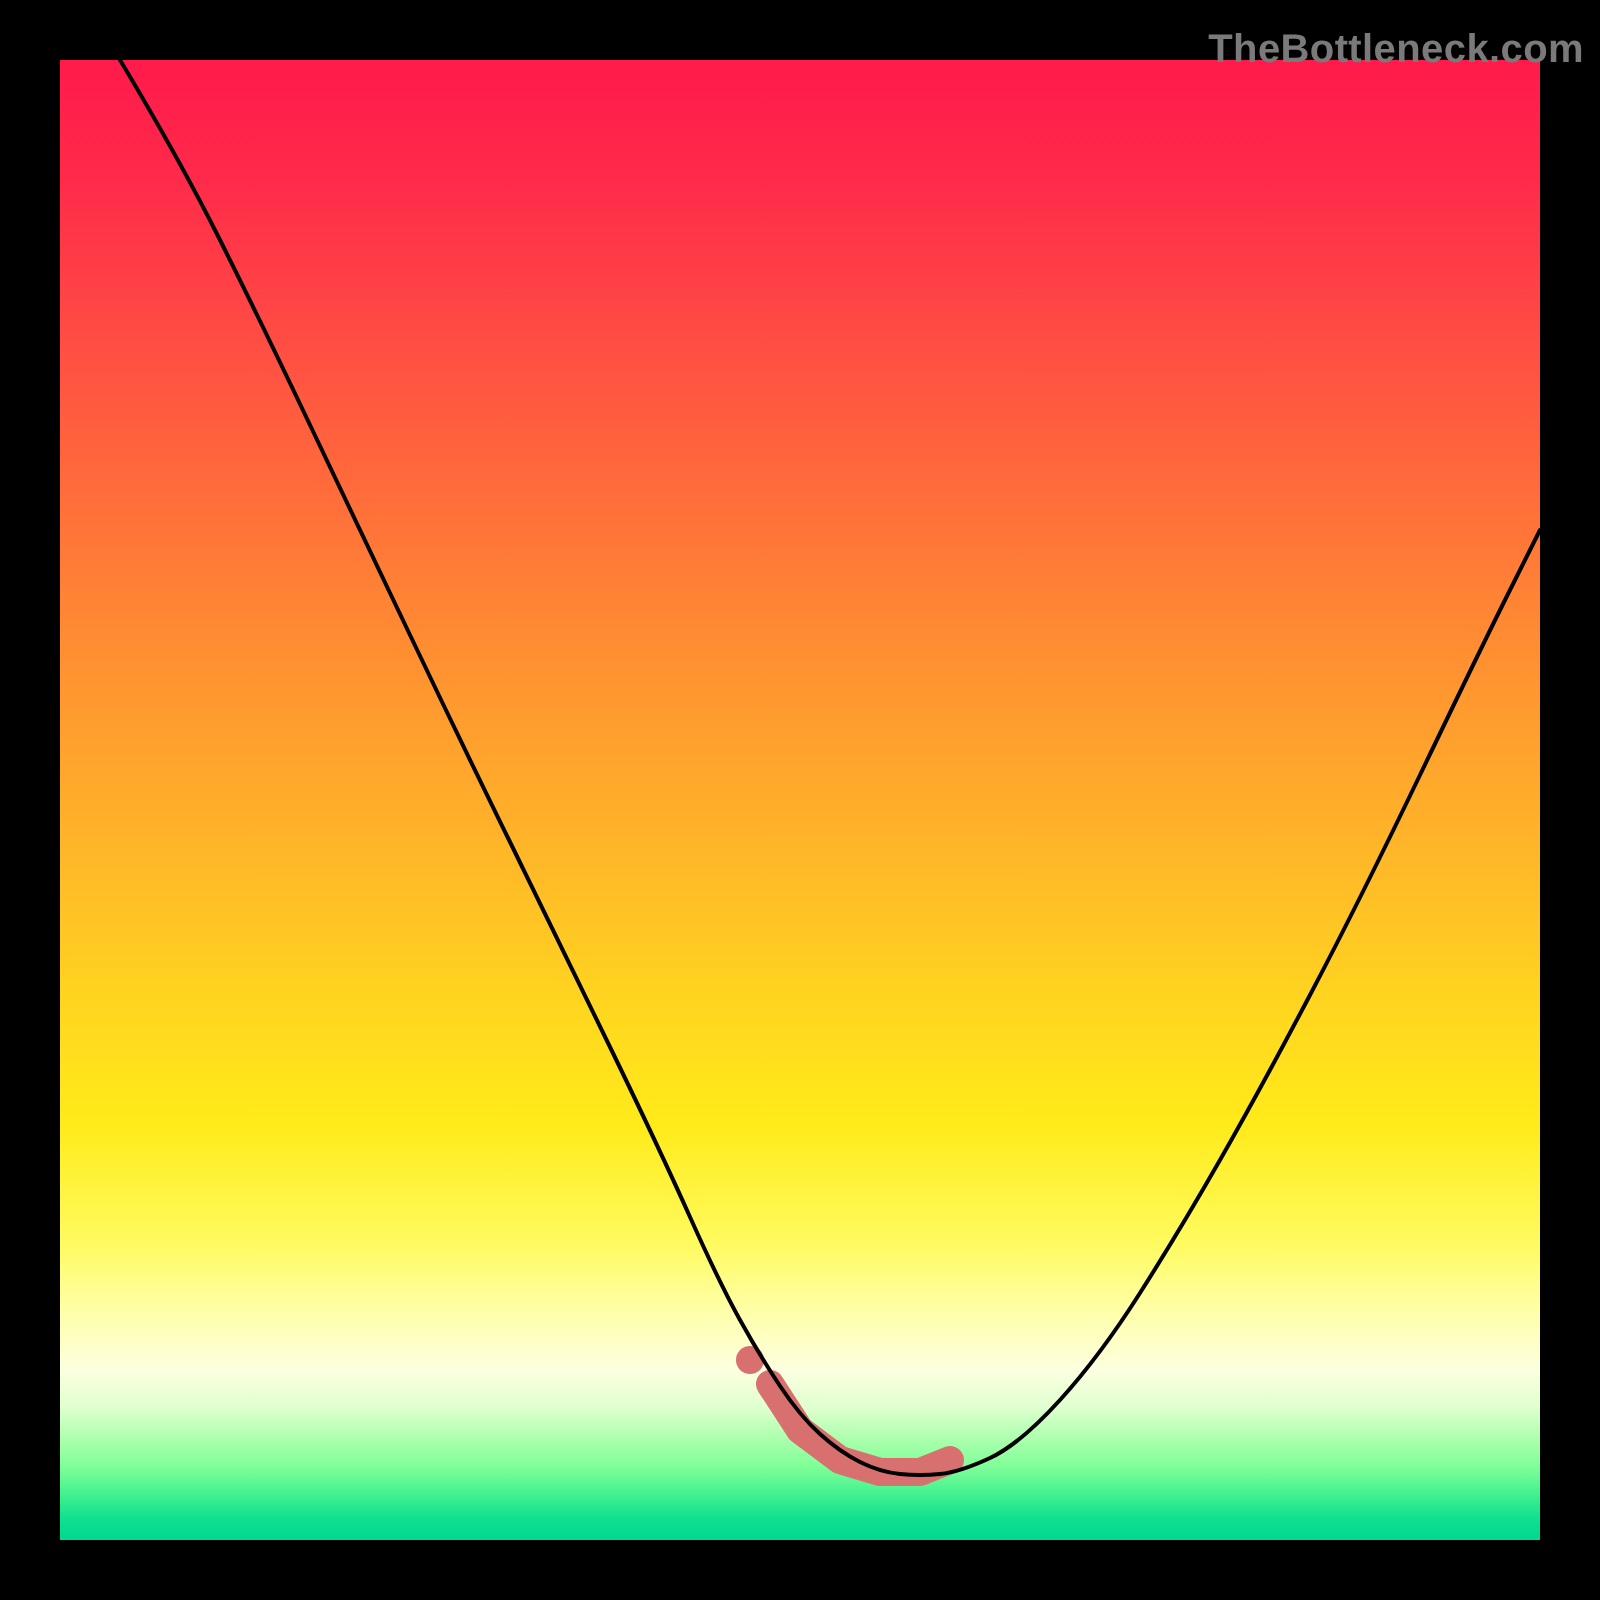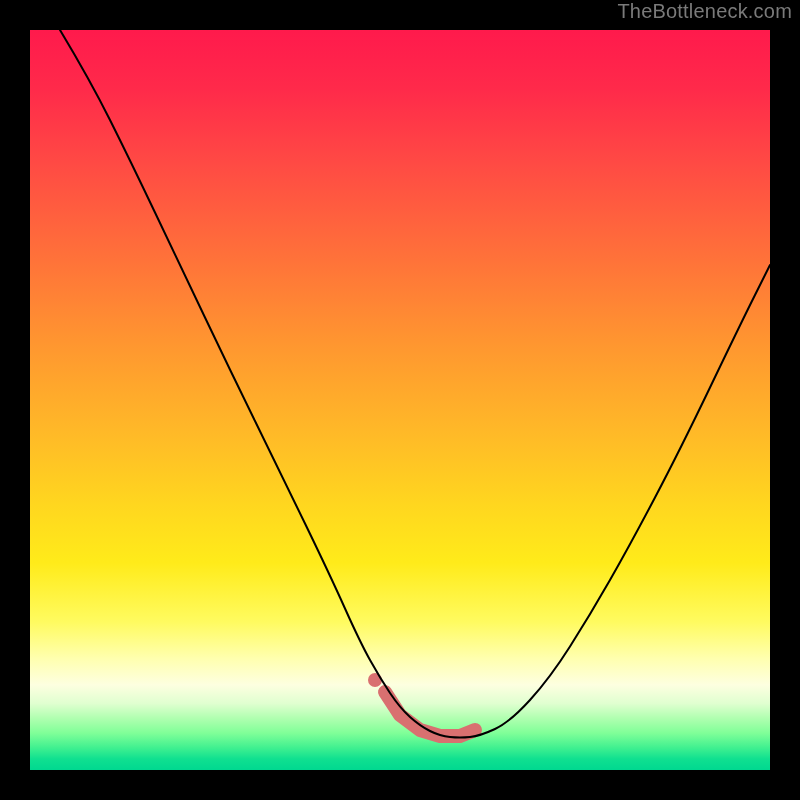--- a/index.html
+++ b/index.html
@@ -40,25 +40,25 @@
       #e0ffd0 91%,
       #b0ffb0 93%,
       #80ff98 95%,
       #40f090 97%,
       #10e090 98.5%,
       #00d890 100%
     );
   }
   .watermark {
     position: absolute;
-    top: 0;
+    top: 14px;
     right: 8px;
     color: #7a7a7a;
     font-size: 20px;
-    font-weight: 400;
+    font-weight: 700;
     letter-spacing: 0.2px;
     z-index: 20;
     user-select: none;
   }
   svg.curve {
     position: absolute;
     left: 0;
     top: 0;
     width: 740px;
     height: 740px;

